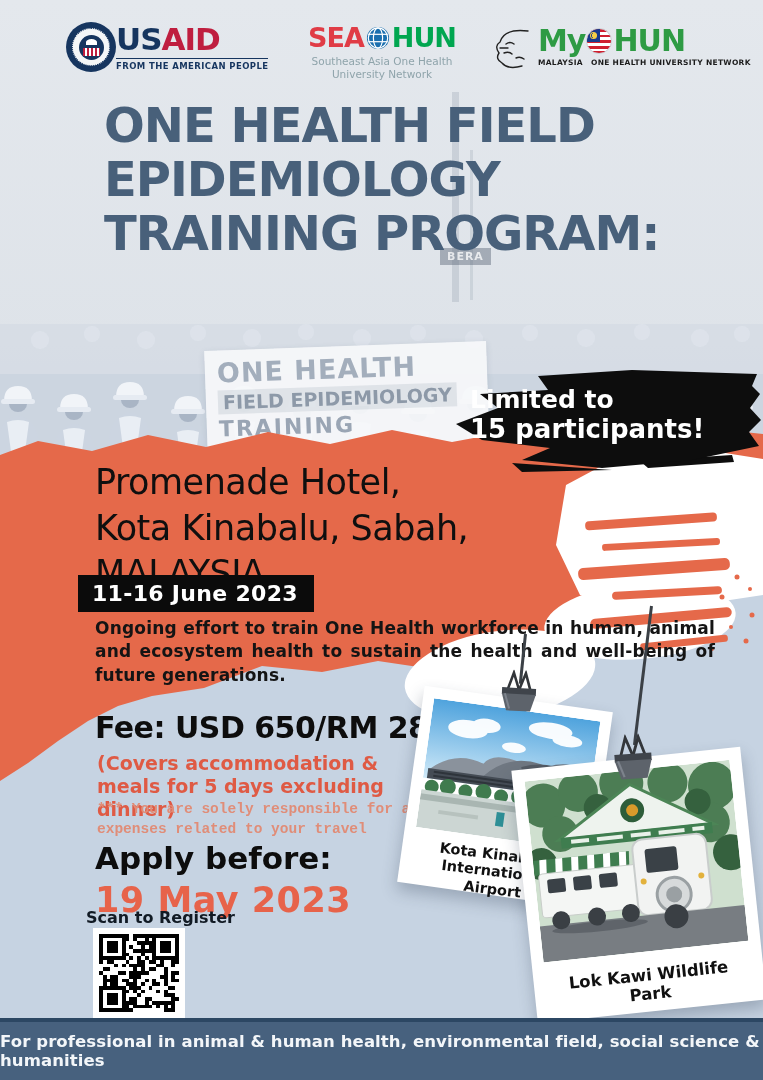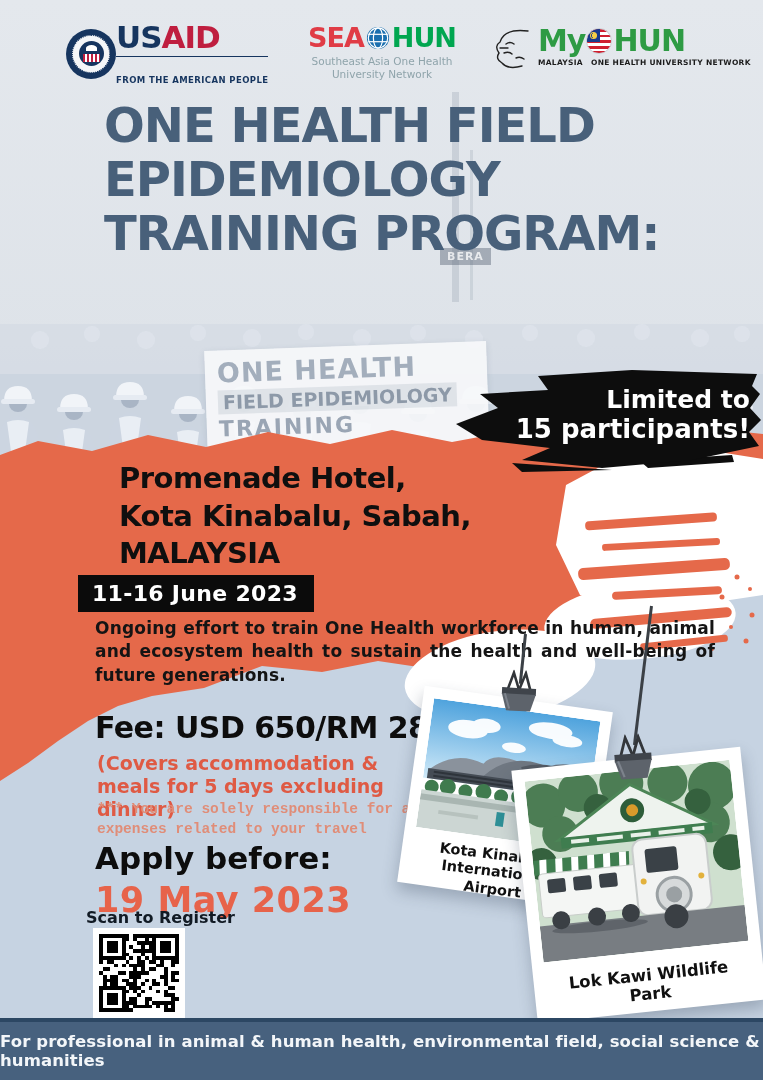--- a/index.html
+++ b/index.html
@@ -13,21 +13,21 @@
   .logo-row{ position:absolute; left:0; top:14px; width:763px; height:80px; z-index:6; }
   .usaid{ position:absolute; left:66px; top:8px; display:flex; align-items:center; }
   .usaid-seal{ width:50px; height:50px; border-radius:50%; background:#16355f; display:flex; align-items:center; justify-content:center; }
   .usaid-seal-mid{ width:38px; height:38px; border-radius:50%; background:#f4f6f8; border:1px dotted #16355f; display:flex; align-items:center; justify-content:center; }
   .usaid-seal-core{ width:25px; height:25px; border-radius:50%; background:#16355f; position:relative; overflow:hidden; }
   .usaid-seal-core::after{ content:""; position:absolute; left:4px; right:4px; bottom:4px; height:8px;
     background:repeating-linear-gradient(90deg,#bf1e3f 0 2px,#fff 2px 4px); }
   .usaid-seal-core::before{ content:""; position:absolute; left:7px; top:4px; width:11px; height:6px; background:#fff; border-radius:50% 50% 0 0; }
   .usaid-word{ font-size:31px; font-weight:800; letter-spacing:-1px; line-height:1; }
   .usaid-word .us{ color:#16355f; } .usaid-word .aid{ color:#bf1e3f; }
-  .usaid-tag{ font-size:8.5px; font-weight:700; color:#16355f; letter-spacing:.4px; margin-top:3px; border-top:1px solid #16355f; padding-top:18px; }
+  .usaid-tag{ font-size:8.5px; font-weight:700; color:#16355f; letter-spacing:.4px; margin-top:3px; border-top:1px solid #16355f; padding-top:2px; }
   .seaohun{ position:absolute; left:296px; top:10px; width:172px; text-align:center; }
   .seaohun-word{ display:flex; align-items:center; justify-content:center; gap:1px; font-size:27px; font-weight:800; letter-spacing:-1px; line-height:1; }
   .seaohun-word .sea{ color:#e03c46; } .seaohun-word .hun{ color:#00a650; }
   .globe{ width:24px; height:24px; margin:0 1px; }
   .seaohun-sub{ font-size:10.5px; color:#8fa4ab; line-height:1.25; margin-top:4px; }
   .myohun{ position:absolute; left:492px; top:12px; display:flex; align-items:flex-start; gap:4px; }
   .face-sketch{ width:42px; height:46px; }
   .myohun-main{ display:flex; flex-direction:column; }
   .myohun-word{ display:flex; align-items:center; font-size:30px; font-weight:800; line-height:1; color:#2e9b44; letter-spacing:-1px; }
   .flag{ width:26px; height:26px; border-radius:50%; overflow:hidden; position:relative; margin:0 1px; border:1px solid #c9ced5;
@@ -50,26 +50,26 @@
   .banner{ position:absolute; left:206px; top:346px; width:282px; height:110px; background:rgba(246,248,250,.93);
     transform:rotate(-2deg); z-index:3; padding:7px 12px; box-shadow:0 2px 6px rgba(70,85,105,.15); }
   .banner-l1{ font-size:27px; font-weight:700; color:#a3aebc; letter-spacing:1px; }
   .banner-l2{ font-size:19px; font-weight:800; color:#8d99a8; background:rgba(141,153,168,.20); display:inline-block; padding:1px 5px; margin-top:2px; }
   .banner-l3{ font-size:22px; font-weight:800; color:#9aa5b4; letter-spacing:2px; margin-top:2px; }
   
   .paint{ position:absolute; left:0; top:425px; width:763px; height:380px; z-index:4; }
   .bg-bottom{ position:absolute; left:0; top:458px; width:763px; height:562px; background:#c6d3e2; z-index:0; }
   
   .limited{ position:absolute; left:452px; top:368px; width:311px; height:104px; z-index:5; }
-  .limited-text{ position:absolute; left:18px; top:18px; width:280px; text-align:right; color:#fff; line-height:1.15; }
+  .limited-text{ position:absolute; left:18px; top:18px; width:280px; text-align:left; color:#fff; line-height:1.15; }
   .limited-text .l1{ font-size:25px; font-weight:800; }
   .limited-text .l2{ font-size:26px; font-weight:800; }
   
   .venue{ position:absolute; left:95px; top:460px; z-index:6; }
-  .venue div{ font-size:29px; font-weight:700; color:#0f0f0f; line-height:1.3; letter-spacing:-.5px;margin-left:24px; }
+  .venue div{ font-size:35px; font-weight:400; color:#0f0f0f; line-height:1.3; letter-spacing:-.5px; }
   .date-badge{ position:absolute; left:78px; top:575px; background:#0b0b0b; color:#fff; font-size:22px; font-weight:800;
     padding:6px 16px 6px 14px; z-index:6; letter-spacing:.3px; }
   .descr{ position:absolute; left:95px; top:617px; width:620px; font-size:17px; font-weight:700; color:#141414;
     line-height:1.38; text-align:justify; z-index:6; letter-spacing:.2px; }
   
   .fee-h{ position:absolute; left:95px; top:710px; font-size:30px; font-weight:800; color:#0d0d0d; z-index:6; letter-spacing:-.5px; }
   .fee-note{ position:absolute; left:97px; top:752px; width:335px; font-size:19px; font-weight:700; color:#df5a44; line-height:1.2; z-index:6; }
   .fee-disc{ position:absolute; left:97px; top:800px; width:340px; font-size:14.5px; font-weight:600; color:#e08d78; line-height:1.35; z-index:6;font-family:Liberation Mono, monospace; }
   .apply-h{ position:absolute; left:95px; top:840px; font-size:31px; font-weight:800; color:#0d0d0d; z-index:6; }
   .apply-date{ position:absolute; left:95px; top:880px; font-size:35px; font-weight:800; color:#e7634a; z-index:6; letter-spacing:.5px; }

